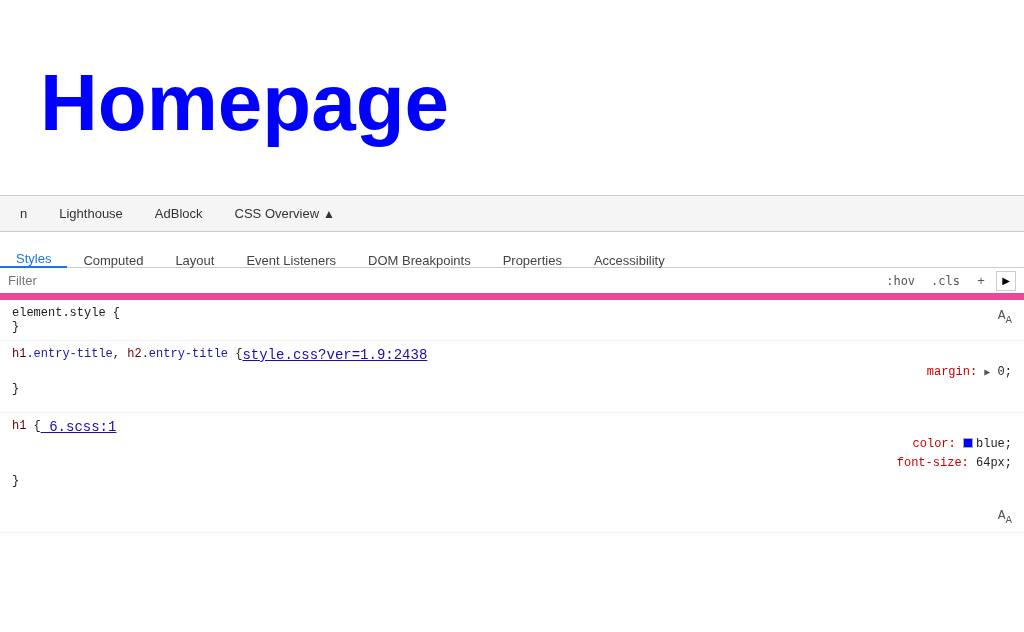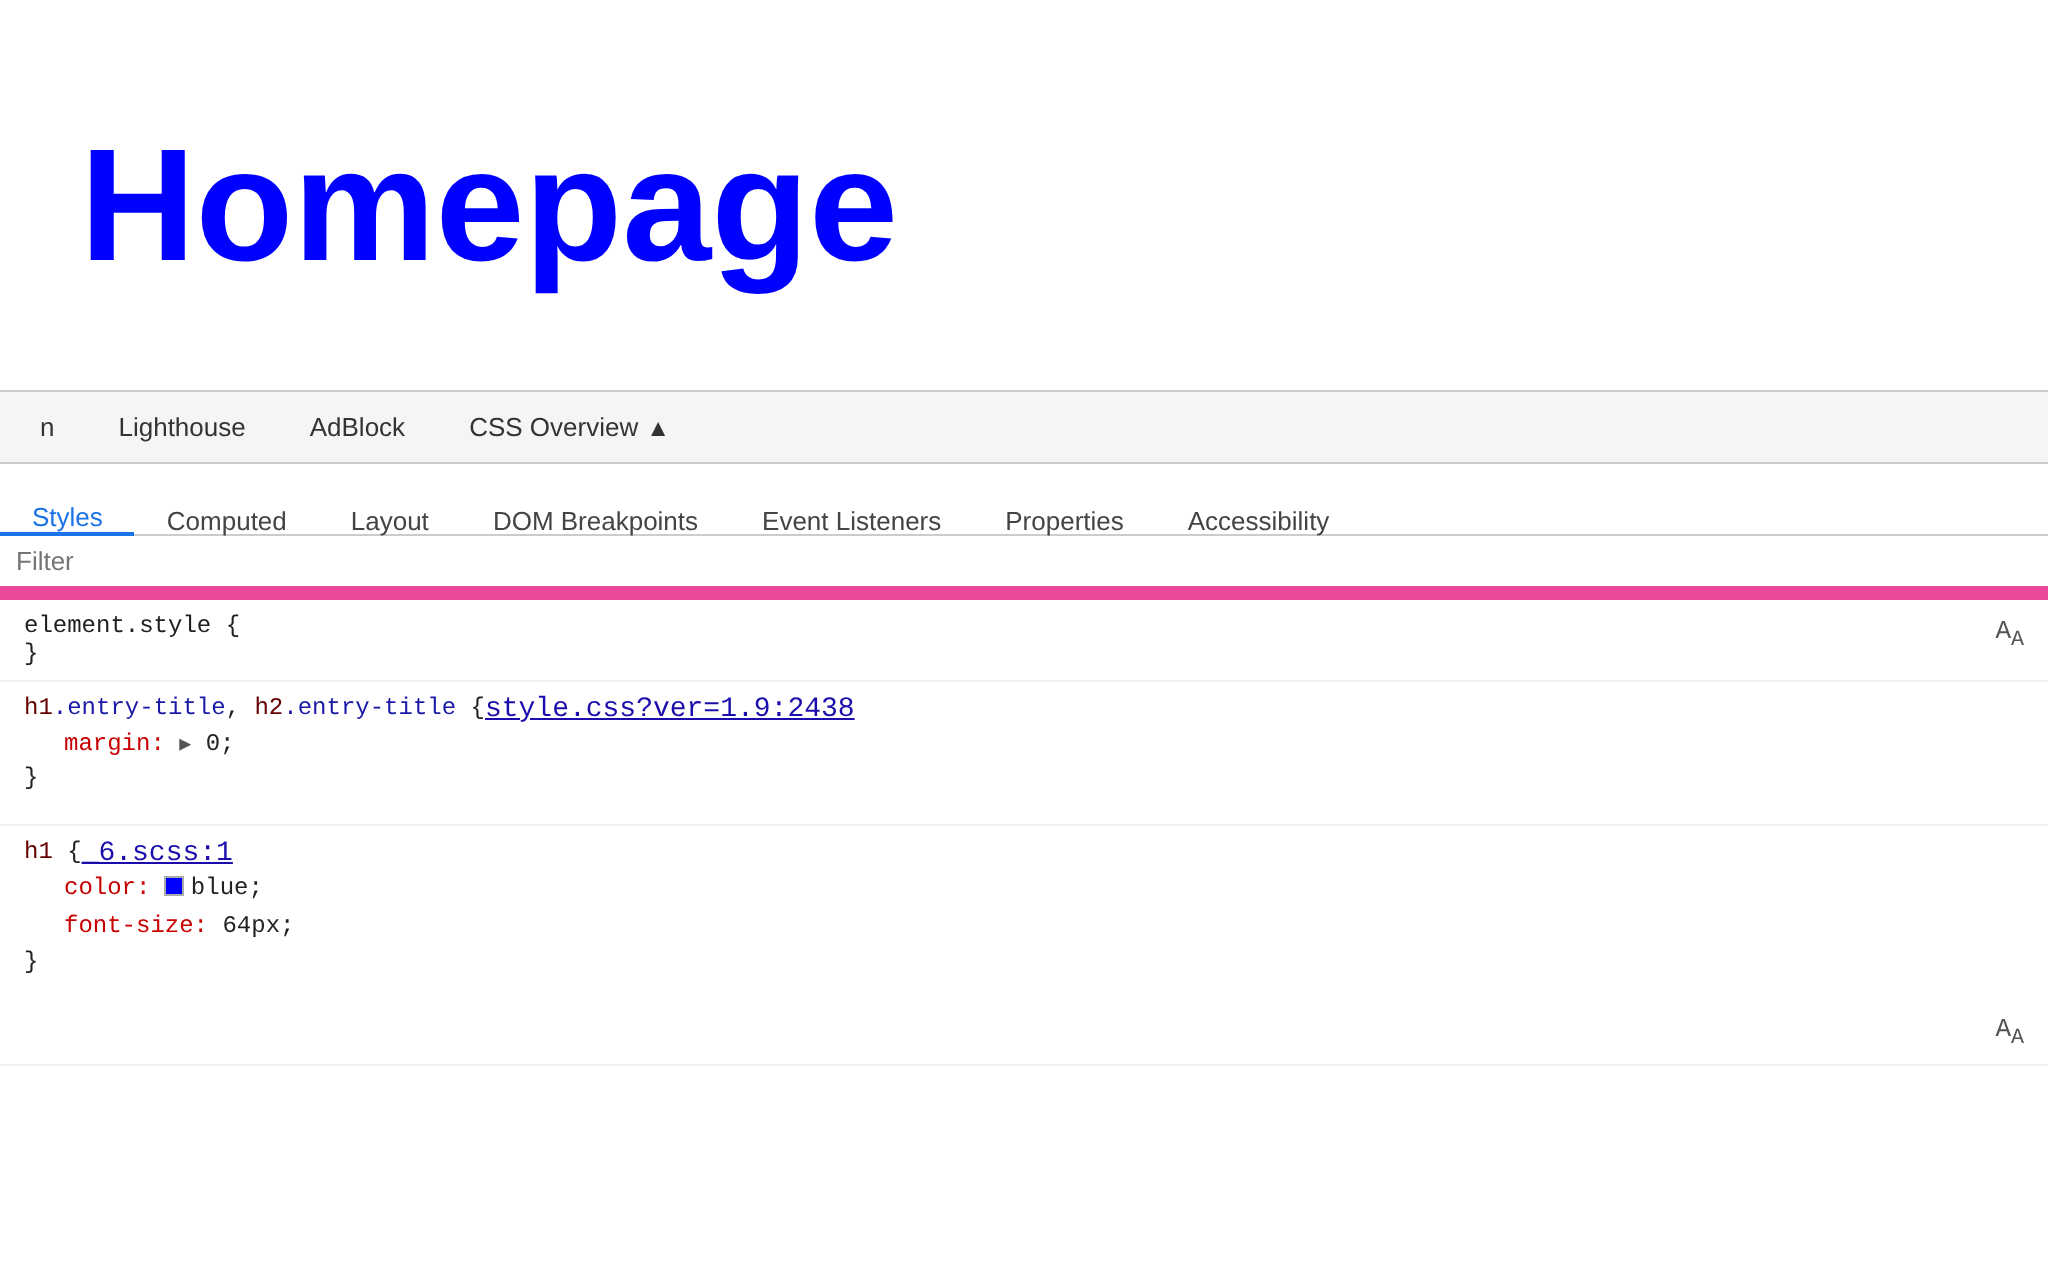--- a/index.html
+++ b/index.html
@@ -182,20 +182,21 @@
 
     .css-selector {
       color: #212121;
       font-size: 12px;
     }
 
     .css-property {
       color: #555;
       padding-left: 20px;
       line-height: 1.6;
+      text-align: right;
     }
 
     .css-property .prop-name {
       color: #c80000;
     }
 
     .css-property .prop-value {
       color: #222;
     }
 
@@ -273,35 +274,41 @@
     <div class="subtab active">
       <span>Styles</span>
     </div>
     <div class="subtab">
       <span>Computed</span>
     </div>
     <div class="subtab">
       <span>Layout</span>
     </div>
     <div class="subtab">
+      <span>Event Listeners</span>
+    </div>
+    <div class="subtab">
       <span>DOM Breakpoints</span>
-    </div>
-    <div class="subtab">
-      <span>Event Listeners</span>
     </div>
     <div class="subtab">
       <span>Properties</span>
     </div>
     <div class="subtab">
       <span>Accessibility</span>
     </div>
   </div>
 
   <div class="filter-bar">
     <input class="filter-input" type="text" placeholder="Filter" style="">
+    <div class="filter-buttons">
+      <button class="filter-btn">:hov</button>
+      <button class="filter-btn">.cls</button>
+      <button class="filter-icon-btn">+</button>
+      <div class="play-btn">▶</div>
+    </div>
   </div>
 
   <div class="css-content">
 
     <div class="css-block element-style-block">
       <div class="css-rule-header">
         <span class="css-selector">element.style {</span>
         <span class="aa-icon-top">A<sub>A</sub></span>
       </div>
       <div class="css-closing">}</div>

